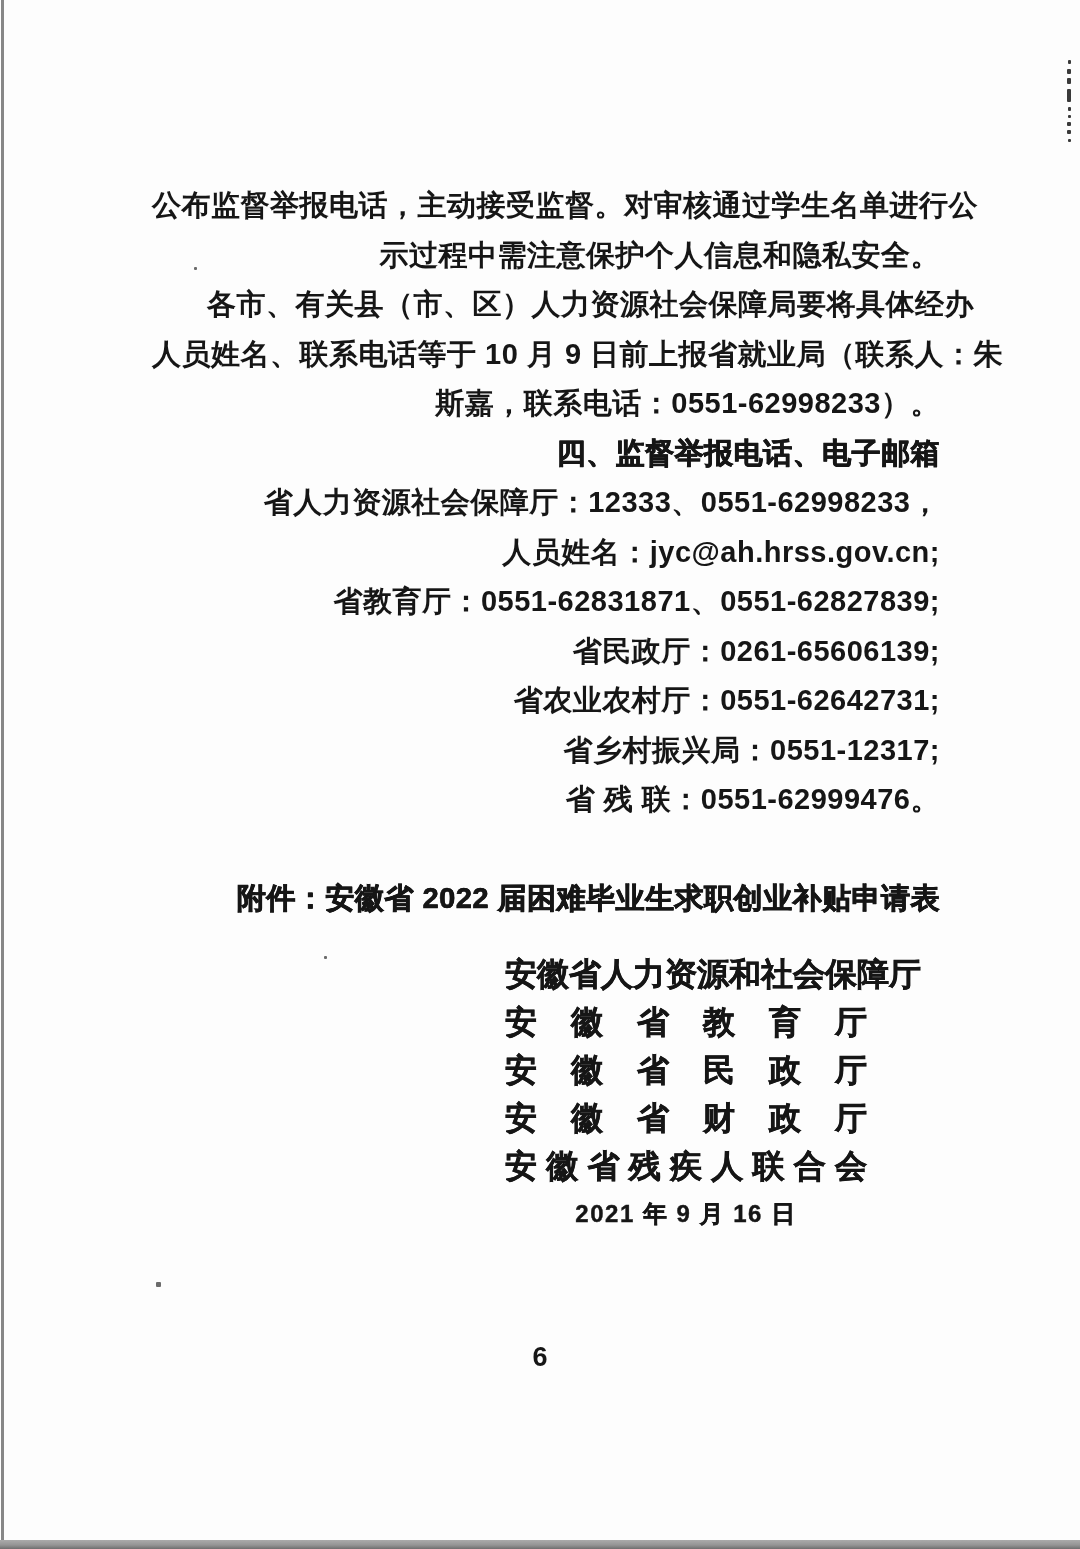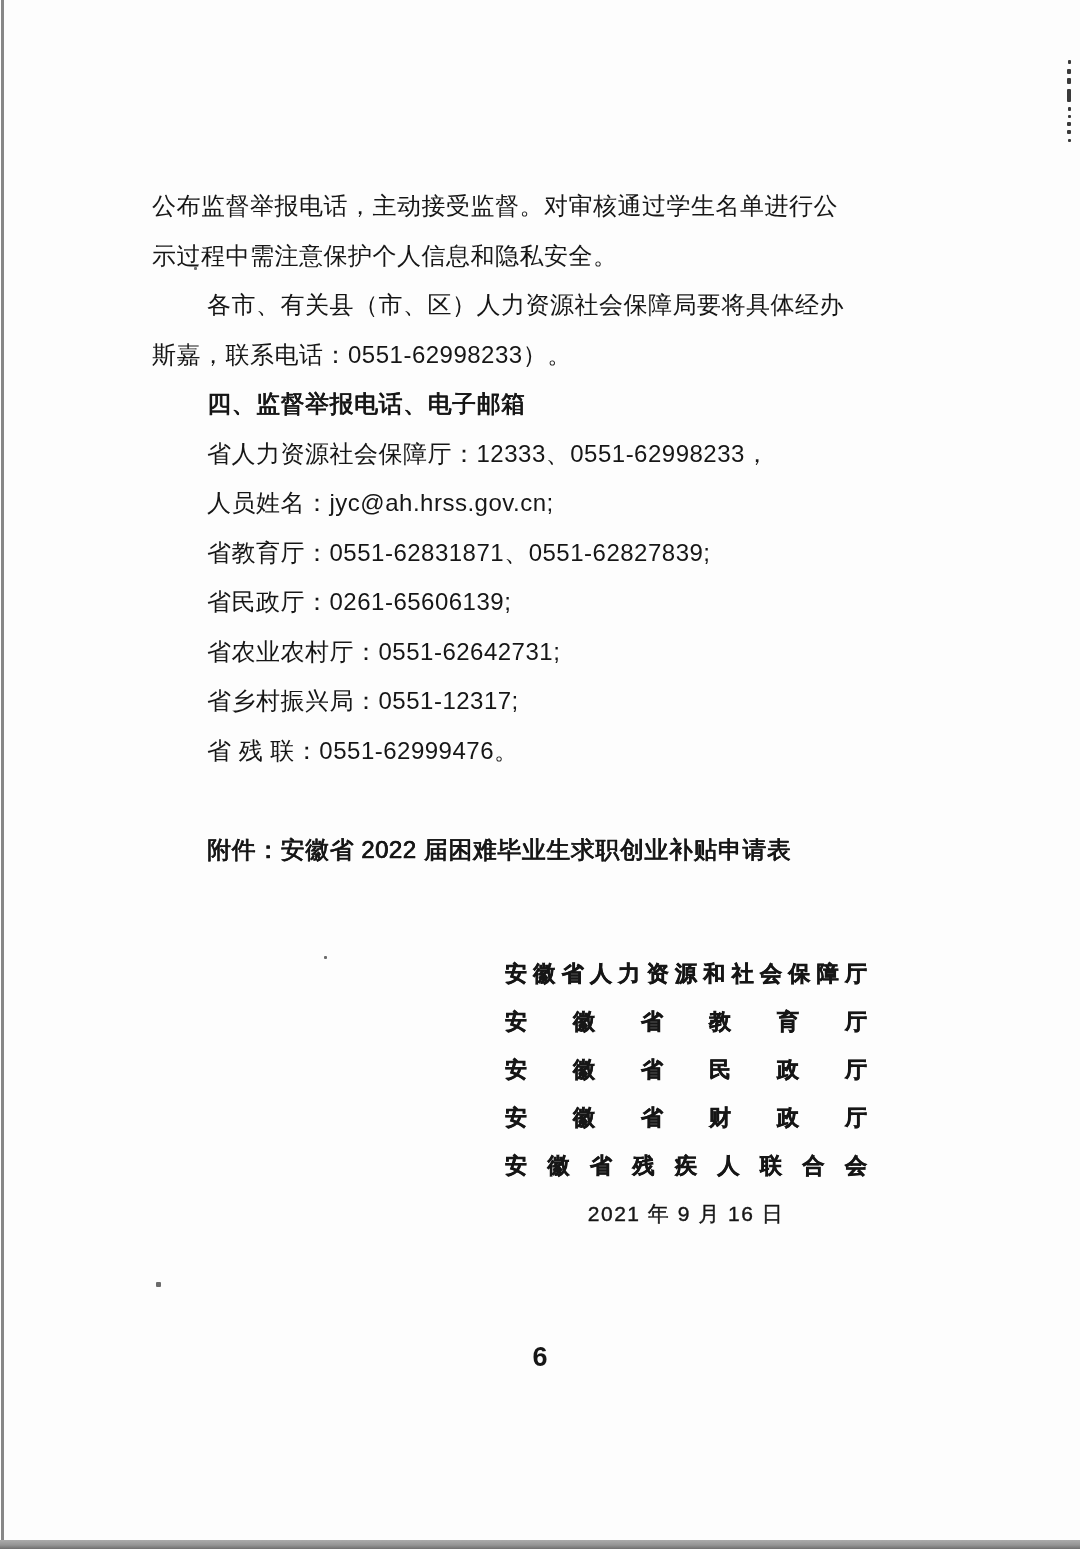--- a/index.html
+++ b/index.html
@@ -27,44 +27,45 @@
   }
   .dot-col i{display:block;background:#3a3a3a;border-radius:1px;}
   .speck{position:absolute;background:#6b6b6b;border-radius:1px;}
 
   
   .body-text{
     position:absolute;left:152px;top:181px;width:788px;
   }
   .line{
     height:49.5px;line-height:49.5px;
-    font-size:24px;font-weight:400;letter-spacing:0.5px;
+    font-size:29px;font-weight:700;letter-spacing:0.5px;
     white-space:nowrap;
+    text-align:right;
   }
   .indent{padding-left:55px;}
   .spacer{height:49.5px;}
   .heavy{
     -webkit-text-stroke:0.6px currentColor;
     text-shadow:0.4px 0 0 currentColor;
   }
 
   
   .sig-block{
     position:absolute;left:505px;top:950px;width:362px;
   }
   .sig-line{
     height:48px;line-height:48px;
-    font-size:22px;font-weight:700;
+    font-size:32px;font-weight:700;
     text-align:justify;text-align-last:justify;
     -webkit-text-stroke:0.5px currentColor;
     white-space:normal;word-break:keep-all;
   }
   .sig-date{
     height:48px;line-height:48px;
-    font-size:21px;font-weight:400;
+    font-size:24px;font-weight:700;
     text-align:center;letter-spacing:1.5px;
     -webkit-text-stroke:0.4px currentColor;
   }
 
   .page-number{
     position:absolute;left:0;right:0;top:1342px;
     text-align:center;font-size:27px;font-weight:700;
   }
 </style>
 </head>
@@ -85,20 +86,21 @@
     <i style="width:3px;height:3px;"></i>
   </div>
   <div class="speck" style="left:194px;top:267px;width:3px;height:3px;"></div>
   <div class="speck" style="left:324px;top:956px;width:3px;height:3px;"></div>
   <div class="speck" style="left:156px;top:1282px;width:5px;height:5px;"></div>
 
   <div class="body-text">
     <div class="line">公布监督举报电话，主动接受监督。对审核通过学生名单进行公</div>
     <div class="line">示过程中需注意保护个人信息和隐私安全。</div>
     <div class="line indent">各市、有关县（市、区）人力资源社会保障局要将具体经办</div>
+    <div class="line">人员姓名、联系电话等于 10 月 9 日前上报省就业局（联系人：朱</div>
     <div class="line">斯嘉，联系电话：0551-62998233）。</div>
     <div class="line indent heavy">四、监督举报电话、电子邮箱</div>
     <div class="line indent">省人力资源社会保障厅：12333、0551-62998233，</div>
     <div class="line indent">人员姓名：jyc@ah.hrss.gov.cn;</div>
     <div class="line indent">省教育厅：0551-62831871、0551-62827839;</div>
     <div class="line indent">省民政厅：0261-65606139;</div>
     <div class="line indent">省农业农村厅：0551-62642731;</div>
     <div class="line indent">省乡村振兴局：0551-12317;</div>
     <div class="line indent">省 残 联：0551-62999476。</div>
     <div class="spacer"></div>

